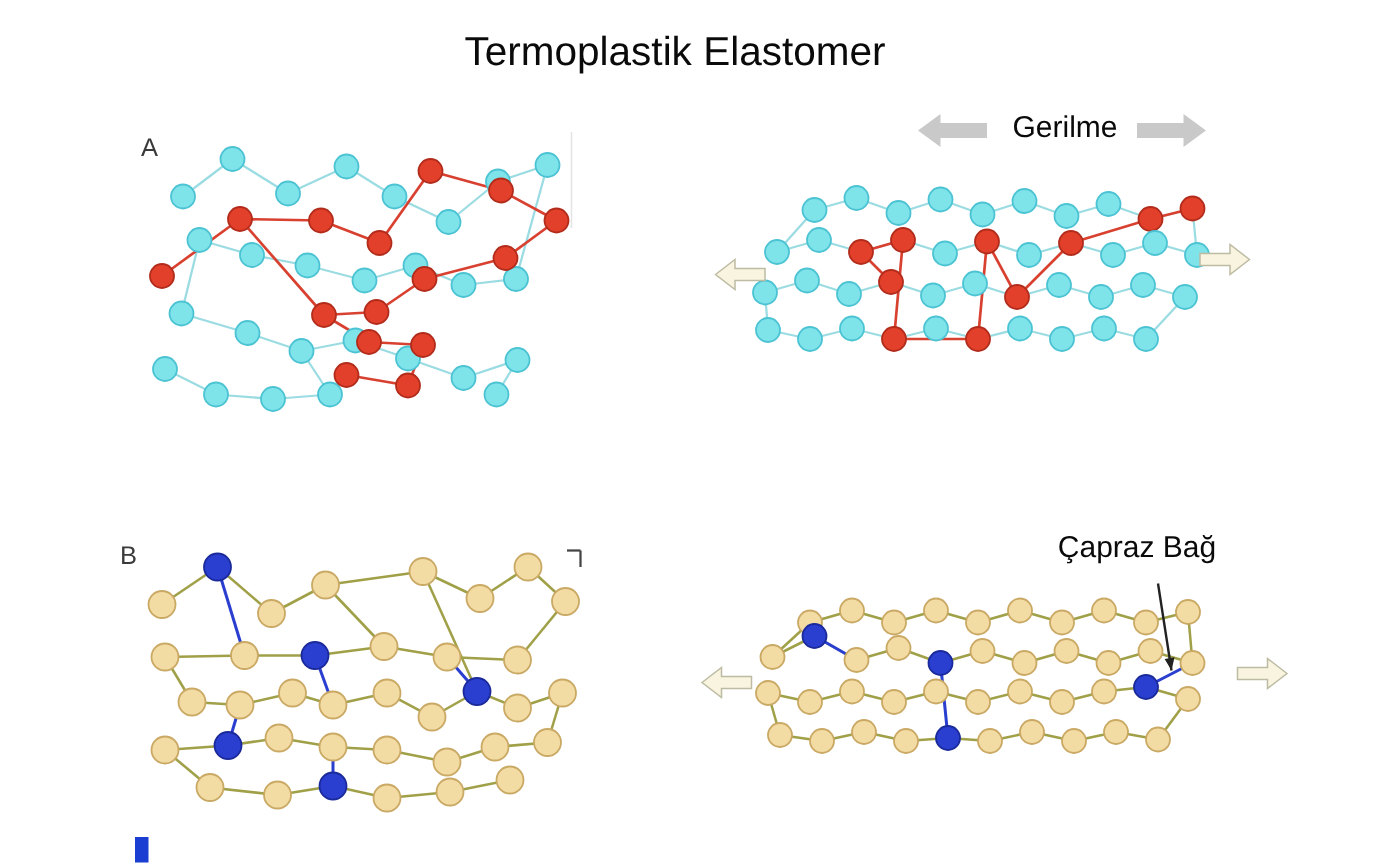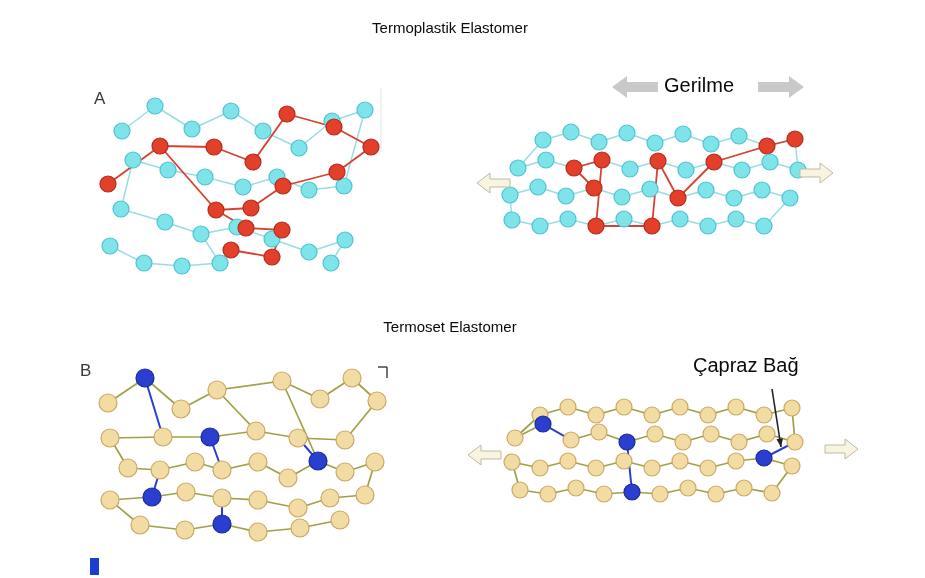--- a/index.html
+++ b/index.html
@@ -3,28 +3,28 @@
 <meta charset="utf-8">
 <style>
   html,body{margin:0;padding:0;background:#fff;}
   .canvas{
     position:relative;width:925px;height:578px;background:#ffffff;
     font-family:"Liberation Sans", sans-serif;overflow:hidden;
   }
   .canvas svg{position:absolute;left:0;top:0;}
   .title{
     position:absolute;left:160px;width:580px;text-align:center;
-    font-size:15px;color:#0a0a0a;white-space:nowrap;
+    font-size:27px;color:#0a0a0a;white-space:nowrap;
   }
   #title-thermoplastic{top:19px;}
   #title-thermoset{top:318px;}
   .panel-label{position:absolute;font-size:17px;color:#3a3a3a;}
   #panel-a{left:94px;top:89px;}
   #panel-b{left:80px;top:361px;}
-  .float-label{position:absolute;text-align:left;font-size:20px;color:#0a0a0a;white-space:nowrap;}
+  .float-label{position:absolute;text-align:center;font-size:20px;color:#0a0a0a;white-space:nowrap;}
   #label-gerilme{left:664px;top:74px;width:92px;}
   #label-capraz{left:693px;top:354px;width:130px;}
 </style>
 </head>
 <body>
 
 <div class="canvas">
 
   <svg id="net" width="925" height="578" viewBox="0 0 925 578">
       <g>
@@ -387,21 +387,20 @@
       <line x1="772" y1="389" x2="781" y2="447" stroke="#222222" stroke-width="1.6"></line>
       <polygon points="781,447 776.4196040473842,439.2527441685936 783.0172147531058,438.2289769901196" fill="#222222"></polygon>
       <line x1="381" y1="88" x2="381" y2="152" stroke="#e3e3e3" stroke-width="1"></line>
       <line x1="378" y1="367" x2="387" y2="367" stroke="#444444" stroke-width="1.5"></line>
       <line x1="387" y1="367" x2="387" y2="378" stroke="#444444" stroke-width="1.5"></line>
       <rect x="90" y="558" width="9" height="17" fill="#1b3ed2"></rect>
     </svg>
 
   <div class="title" id="title-thermoplastic">Termoplastik Elastomer</div>
 
-  <div class="title" id="title-thermoset">Termoset Elastomer</div>
 
   <div class="panel-label" id="panel-a">A</div>
 
   <div class="panel-label" id="panel-b">B</div>
 
   <div class="float-label" id="label-gerilme">Gerilme</div>
 
   <div class="float-label" id="label-capraz">Çapraz Bağ</div>
 
 </div>

